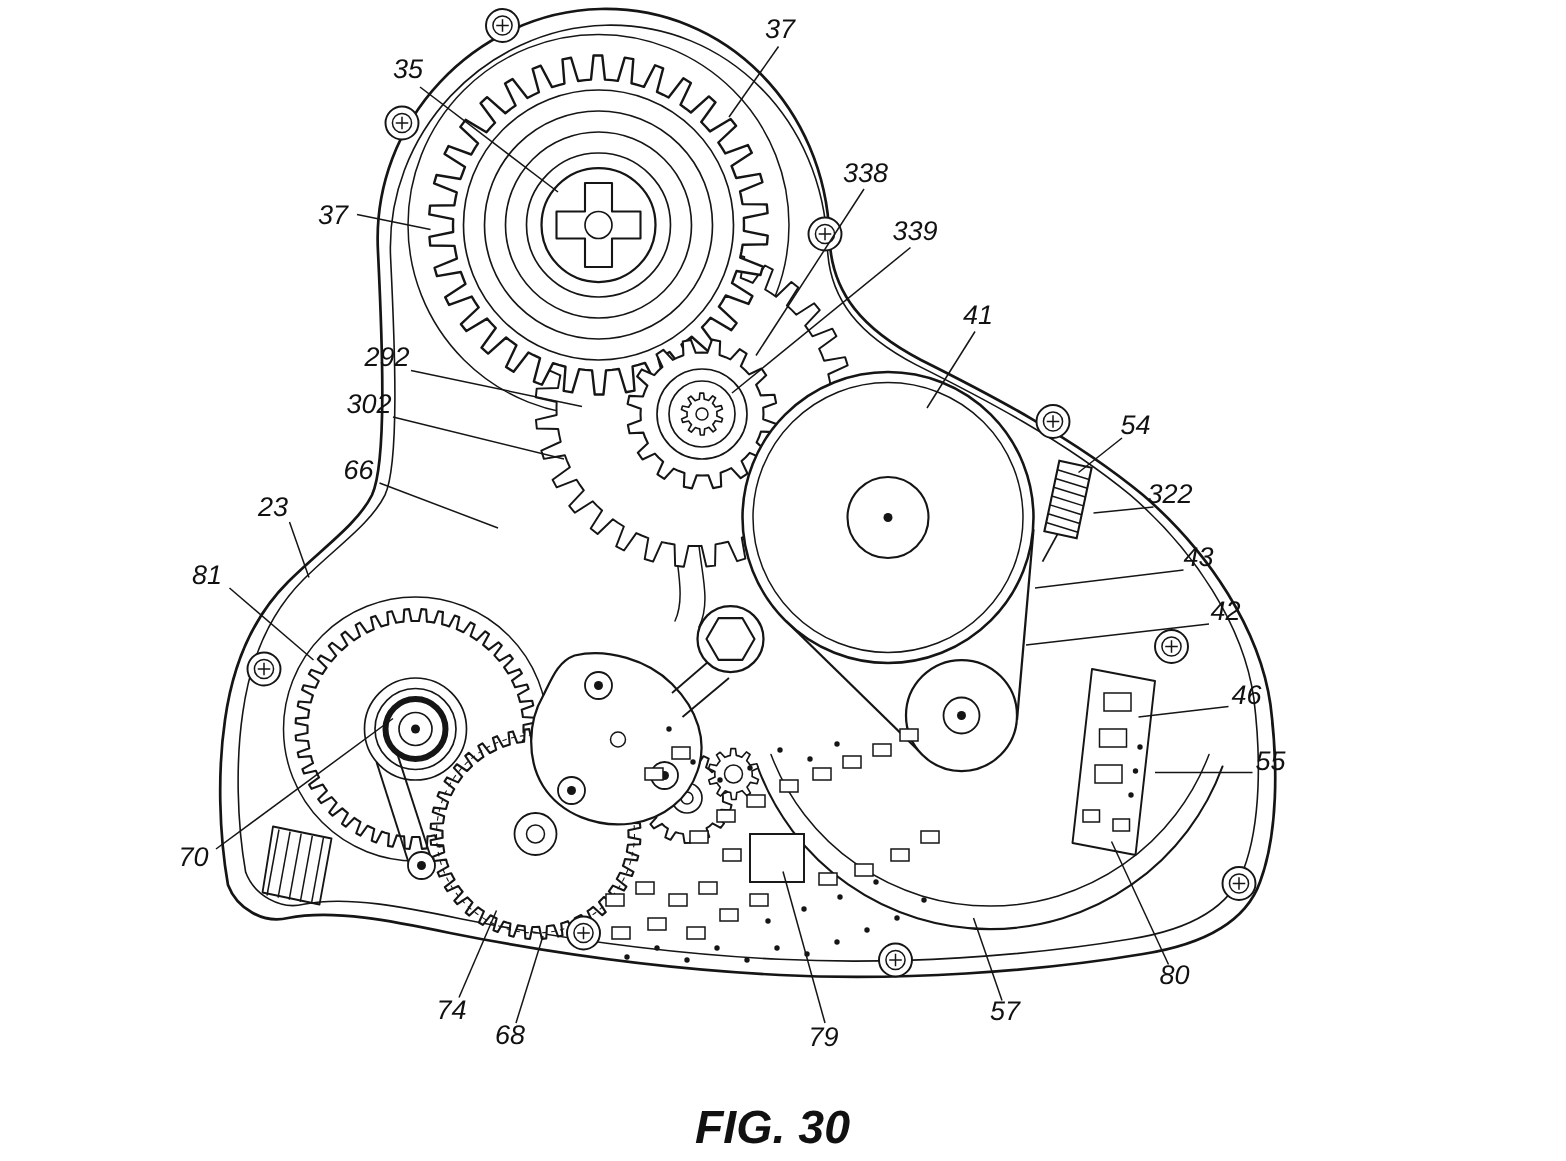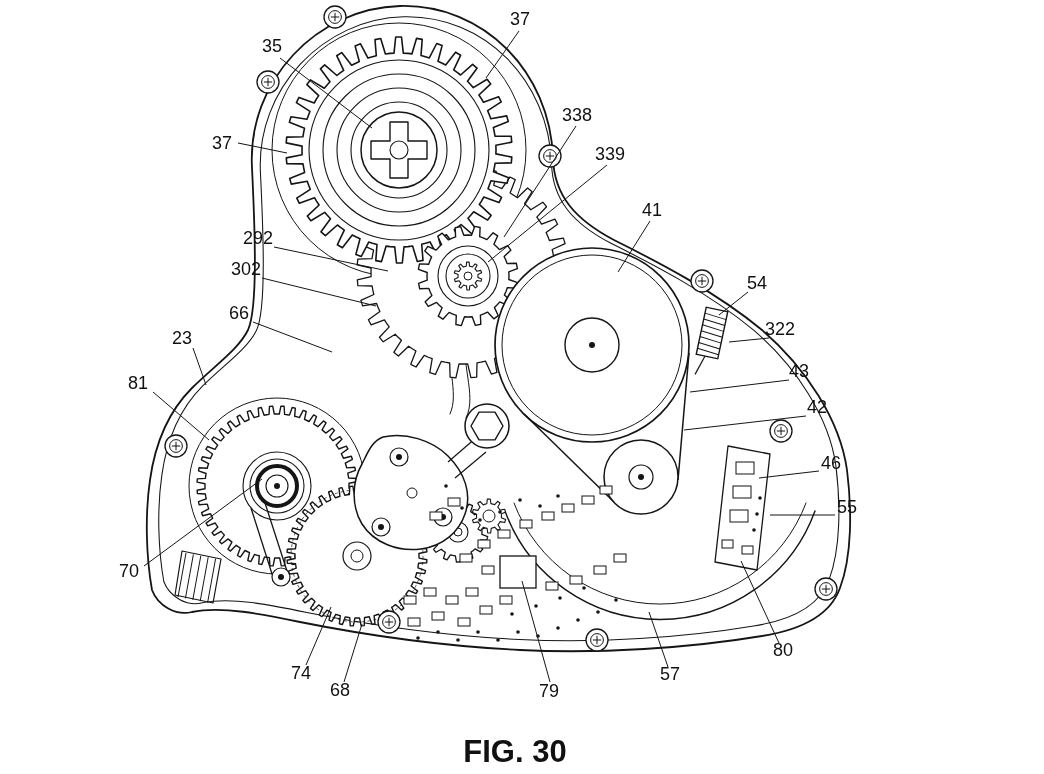--- a/index.html
+++ b/index.html
@@ -1,17 +1,17 @@
 <!DOCTYPE html>
 <html><head>
 <meta charset="utf-8">
 <style>
   html,body{margin:0;padding:0;background:#fff;}
   #stage{position:relative;width:1044px;height:774px;background:#fff;overflow:hidden;
-         font-family:"Liberation Sans",sans-serif;}
+         font-family:"Liberation Sans",sans-serif;font-style:italic;}
   svg{display:block;}
   .leader{stroke:#151515;stroke-width:1;}
   .lbl{font-family:"Liberation Sans",sans-serif;font-size:18px;fill:#111;text-anchor:middle;}
   .caption{font-family:"Liberation Sans",sans-serif;font-size:31px;font-weight:bold;fill:#111;text-anchor:middle;}
 </style>
 </head>
 <body>
 
 <div id="stage">
 <svg viewBox="0 0 1044 774" width="1044" height="774">

